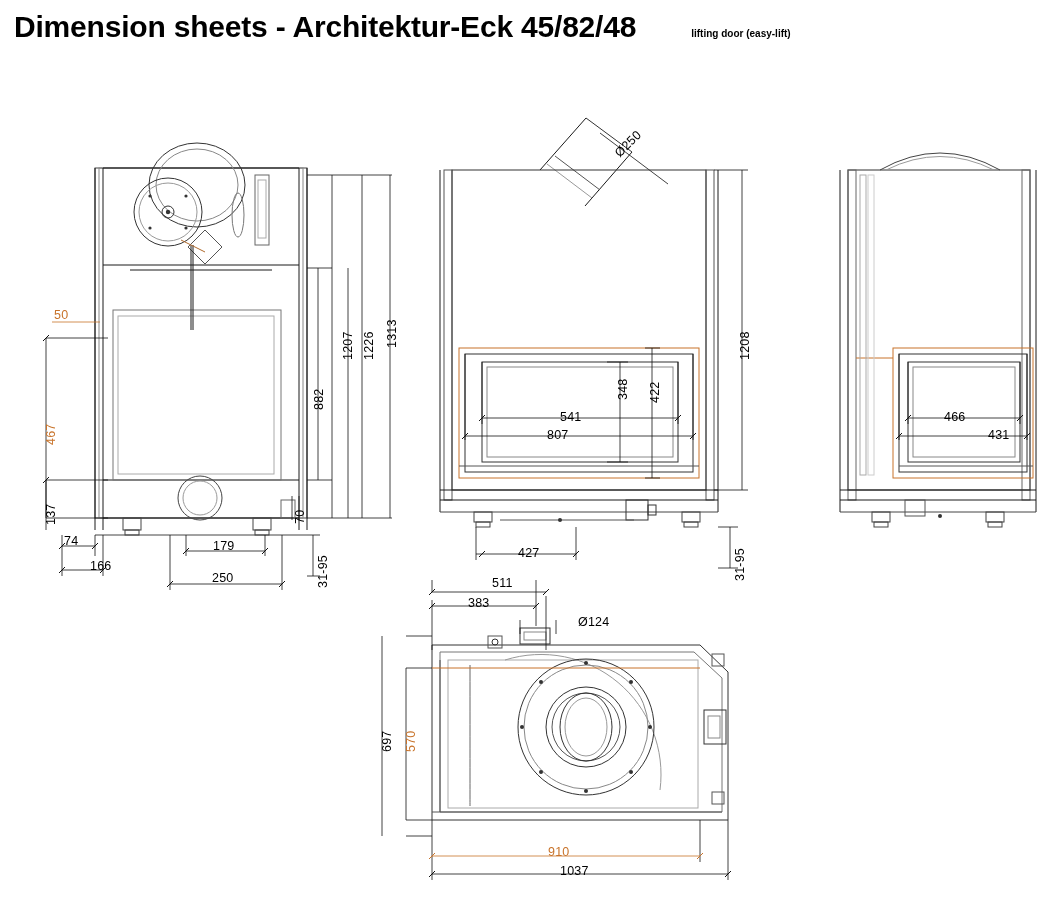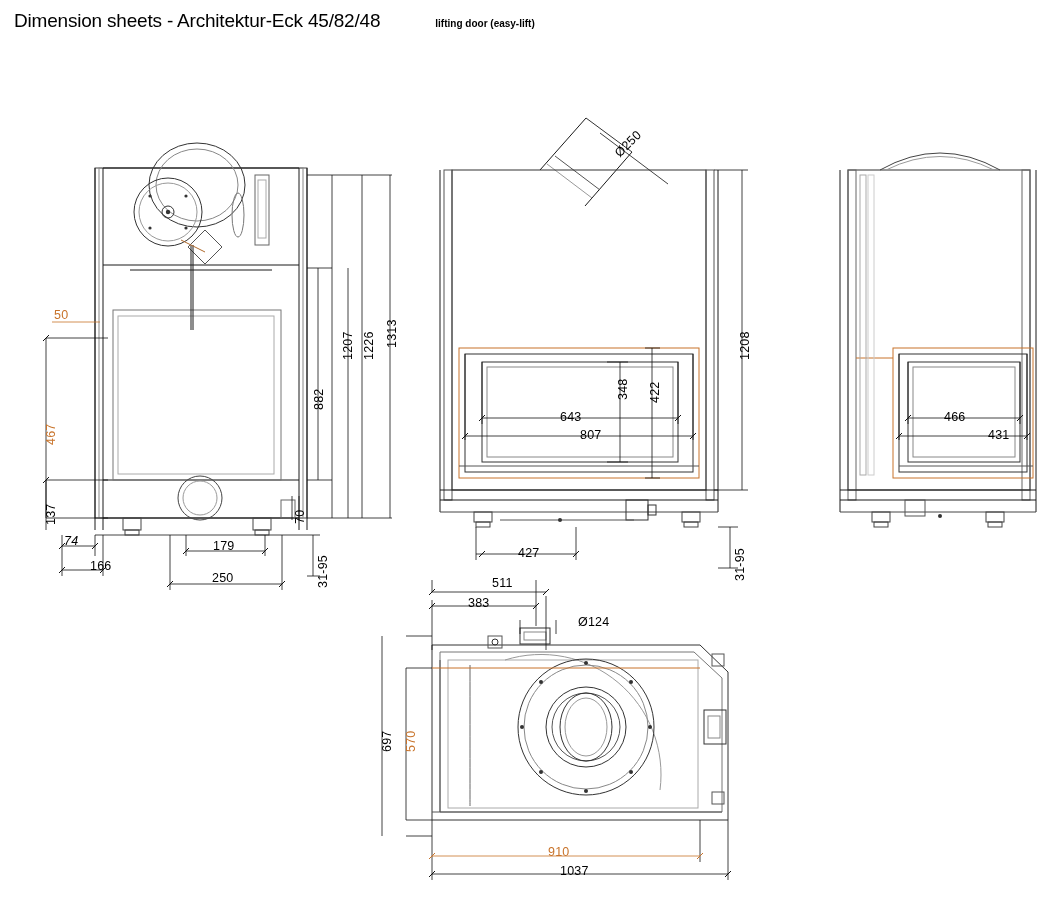--- a/index.html
+++ b/index.html
@@ -8,21 +8,21 @@
     background:#ffffff;
     font-family:"Liberation Sans", sans-serif;
     color:#000;
     overflow:hidden;
     position:relative;
   }
   #sheet{position:absolute;left:0;top:0;width:1057px;height:899px;}
 
   
   .title-wrap{position:absolute;left:14px;top:10px;display:flex;align-items:baseline;gap:8px;}
-  .title-main{font-size:19px;font-weight:normal;letter-spacing:-0.2px;white-space:nowrap;}
+  .title-main{font-size:30px;font-weight:bold;letter-spacing:-0.2px;white-space:nowrap;}
   .title-sub{font-size:10px;font-weight:bold;white-space:nowrap;margin-left:47px;}
 
   
   .dim{position:absolute;font-size:12.5px;color:#000;white-space:nowrap;letter-spacing:0.2px;}
   .dim.v{transform-origin:0 0;transform:rotate(-90deg);}
   .dim.orange{color:#c8732a;}
   .dim.rot45{transform-origin:0 0;transform:rotate(-45deg);}
   svg.overlay{position:absolute;left:0;top:0;width:1057px;height:899px;pointer-events:none;}
 </style>
 </head>
@@ -308,34 +308,34 @@
       <line x1="429" y1="859" x2="435" y2="853" stroke="#c8732a"></line>
       <line x1="697" y1="859" x2="703" y2="853" stroke="#c8732a"></line>
       <line x1="429" y1="877" x2="435" y2="871"></line>
       <line x1="725" y1="877" x2="731" y2="871"></line>
     </g>
   </svg>
 
   <div class="dim orange" style="left:54px;top:308px;">50</div>
   <div class="dim v orange" style="left:44px;top:445px;">467</div>
   <div class="dim v" style="left:44px;top:525px;">137</div>
-  <div class="dim" style="left:64px;top:534px;font-style:italic;">74</div>
+  <div class="dim" style="left:64px;top:534px;">74</div>
   <div class="dim" style="left:90px;top:559px;">166</div>
   <div class="dim" style="left:213px;top:539px;">179</div>
   <div class="dim" style="left:212px;top:571px;">250</div>
   <div class="dim v" style="left:293px;top:524px;">70</div>
   <div class="dim v" style="left:312px;top:410px;">882</div>
   <div class="dim v" style="left:341px;top:360px;">1207</div>
   <div class="dim v" style="left:362px;top:360px;">1226</div>
   <div class="dim v" style="left:385px;top:348px;">1313</div>
   <div class="dim v" style="left:316px;top:588px;">31-95</div>
 
   <div class="dim rot45" style="left:612px;top:150px;">Ø250</div>
-  <div class="dim" style="left:560px;top:410px;">643</div>
-  <div class="dim" style="left:580px;top:428px;">807</div>
+  <div class="dim" style="left:560px;top:410px;">541</div>
+  <div class="dim" style="left:547px;top:428px;">807</div>
   <div class="dim v" style="left:616px;top:400px;">348</div>
   <div class="dim v" style="left:648px;top:403px;">422</div>
   <div class="dim" style="left:518px;top:546px;">427</div>
   <div class="dim v" style="left:738px;top:360px;">1208</div>
   <div class="dim v" style="left:733px;top:581px;">31-95</div>
 
   <div class="dim" style="left:944px;top:410px;">466</div>
   <div class="dim" style="left:944px;top:428px;margin-left:44px;">431</div>
 
   <div class="dim" style="left:492px;top:576px;">511</div>

